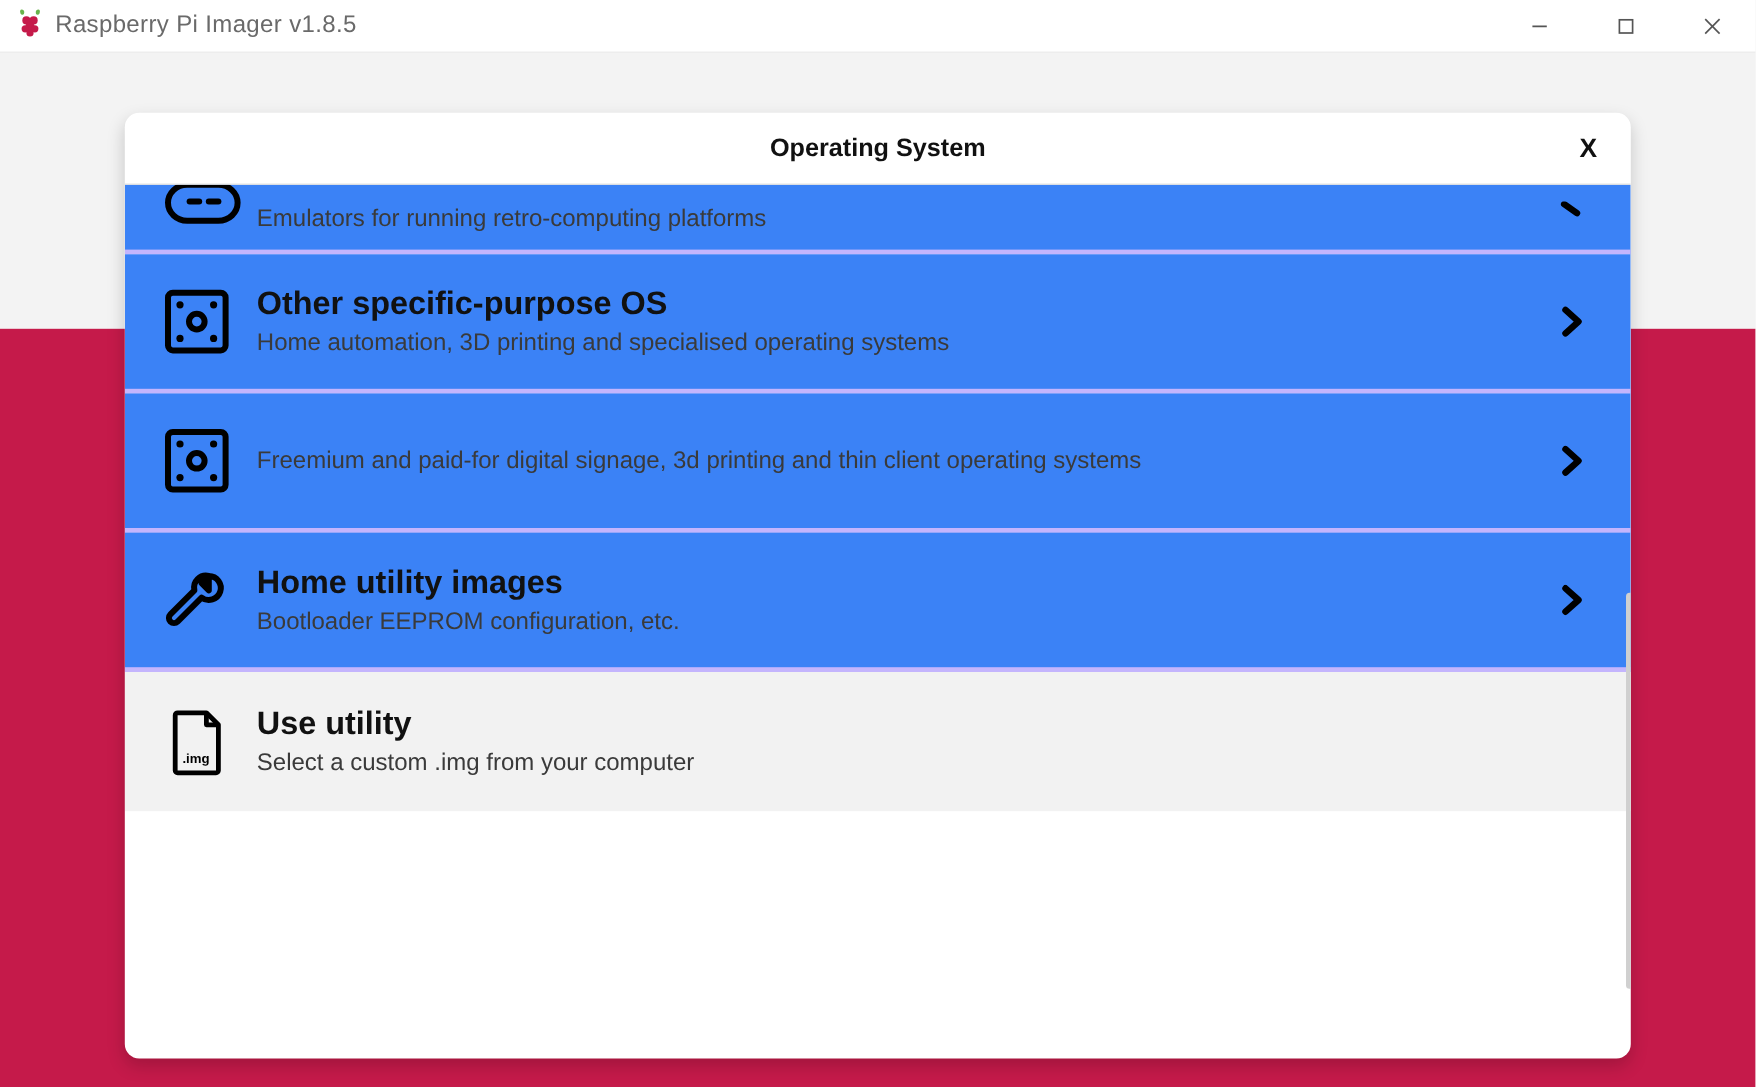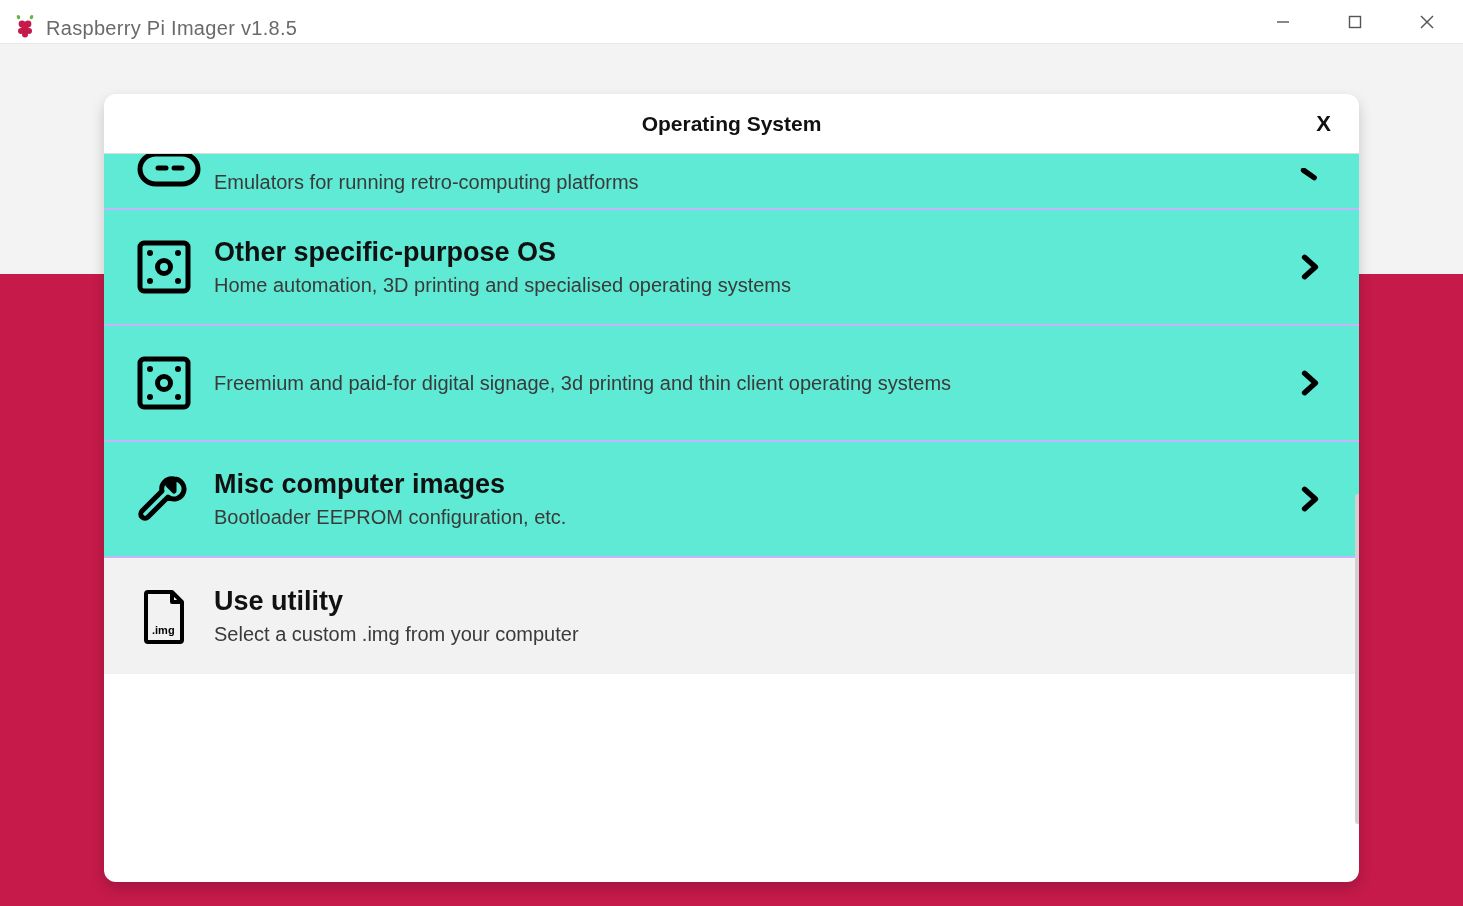--- a/index.html
+++ b/index.html
@@ -3,21 +3,21 @@
 <meta charset="utf-8">
 <style>
   * { box-sizing: border-box; margin: 0; padding: 0; }
   html, body { width: 1463px; height: 906px; font-family: "Segoe UI", Arial, sans-serif; background: #f5f5f5; overflow: hidden; }
 
   
   .titlebar {
     height: 44px;
     background: #ffffff;
     display: flex;
-    align-items: flex-end;
+    align-items: center;
     justify-content: space-between;
     border-bottom: 1px solid #e8e8e8;
     padding-left: 14px;
   }
   .titlebar-left { display: flex; align-items: center; gap: 10px; }
   .titlebar-title { color: #6a6a6a; font-size: 20px; letter-spacing: .3px; }
   .winctrls { display: flex; height: 100%; }
   .winbtn {
     width: 72px; height: 100%;
     display: flex; align-items: center; justify-content: center;
@@ -67,22 +67,22 @@
 
   .list {
     flex: 1; overflow: hidden;
     position: relative;
   }
   .list-inner { position:absolute; inset:0; overflow:hidden; }
 
   .row {
     display: flex; align-items: center;
     padding: 22px 36px 22px 30px;
-    border-bottom: 2px solid #c4b5fd;
-    background: #5eead4;
+    border-bottom: 4px solid #c4b5fd;
+    background: #3b82f6;
     min-height: 116px;
     cursor: pointer;
   }
   .row.partial { min-height: 0; padding-top: 0; padding-bottom: 14px; align-items: flex-end; }
   .row.last { border-bottom: none; background: #f2f2f2; }
 
   .row-icon { width: 80px; flex: 0 0 80px; display:flex; align-items:center; }
   .row-icon svg { width: 60px; height: 60px; }
   .row.partial .row-icon svg { width: 70px; height: 40px; }
 
@@ -215,21 +215,21 @@
           </div>
         </div>
 
         <div class="row">
           <div class="row-icon">
             <svg viewBox="0 0 60 60">
               <path d="M40 10 a10 10 0 1 1 -6 18 L14 48 a4 4 0 0 1 -6 -6 L28 22 a10 10 0 0 1 12 -12 l-6 6 l6 6 z" fill="none" stroke="#000" stroke-width="5" stroke-linejoin="round" stroke-linecap="round"></path>
             </svg>
           </div>
           <div class="row-text">
-            <div class="row-title">Misc computer images</div>
+            <div class="row-title">Home utility images</div>
             <div class="row-sub">Bootloader EEPROM configuration, etc.</div>
           </div>
           <div class="row-chevron">
             <svg viewBox="0 0 24 24">
                 <polyline points="7,3 17,12 7,21" fill="none" stroke="#000" stroke-width="5" stroke-linecap="round" stroke-linejoin="round"></polyline>
               </svg>
           </div>
         </div>
 
 

